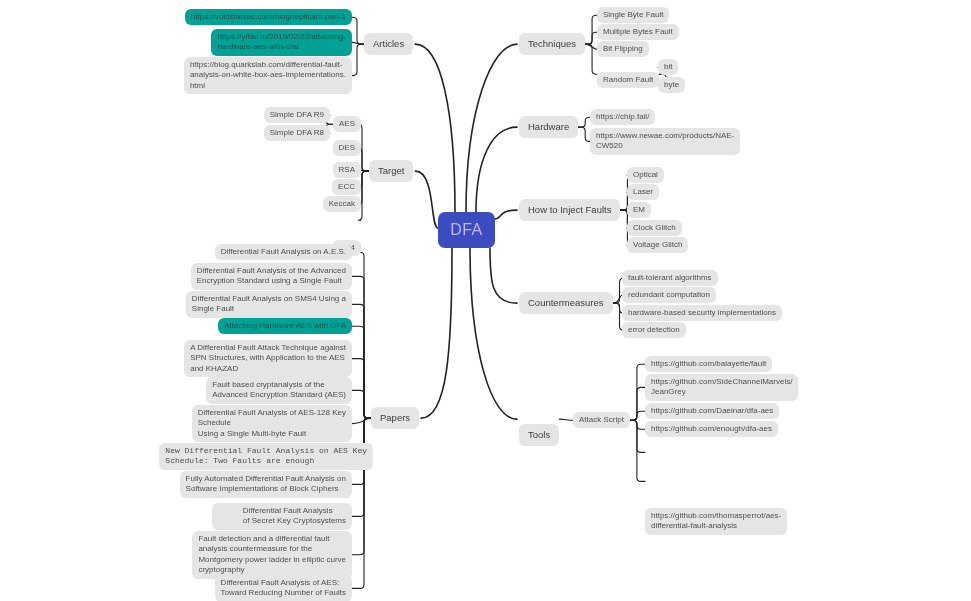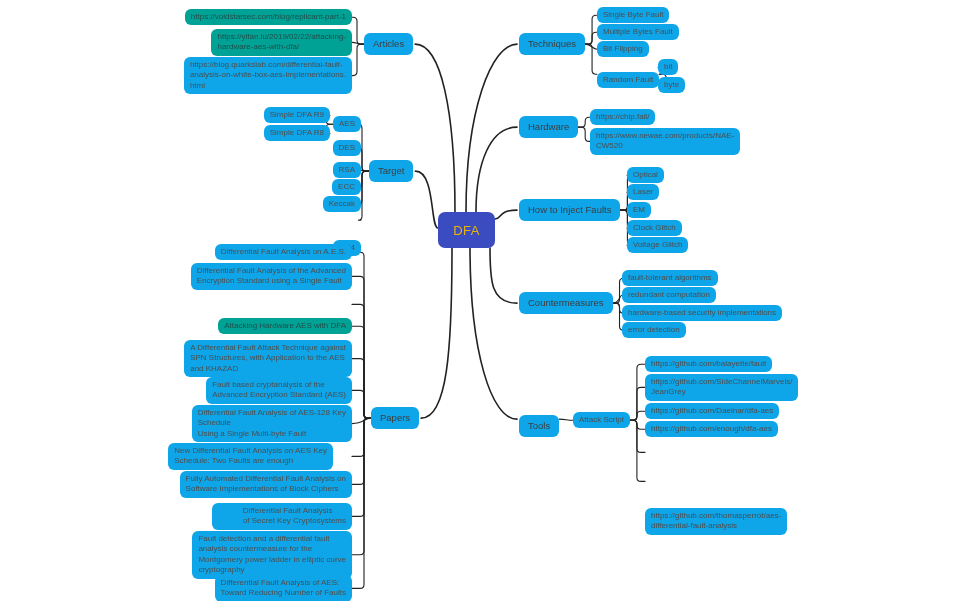--- a/index.html
+++ b/index.html
@@ -3,35 +3,35 @@
 <meta charset="utf-8">
 <style>
   html,body{margin:0;padding:0;background:#ffffff;}
   #stage{
     position:relative;width:971px;height:601px;background:#ffffff;
     font-family:"Liberation Sans",sans-serif;overflow:hidden;
   }
   #edges{position:absolute;left:0;top:0;z-index:1;}
   .node{
     position:absolute;z-index:2;
-    background:#0ea5e9;color:#4e4e4e;
+    background:#e5e5e5;color:#4e4e4e;
     border-radius:6px;padding:3px 6px;
     font-size:8px;line-height:1.3;
     white-space:pre-line;text-align:left;
   }
   .node.hl{background:#00a296;color:#1f4f49;}
   .node.branch{
     font-size:9.5px;color:#3d3d3d;font-weight:500;
     padding:5px 9px;border-radius:6px;
   }
   #root-node{
     position:absolute;left:438px;top:212px;width:57px;height:36px;z-index:3;
-    background:#3b4cc0;color:#eab308;border-radius:7px;
+    background:#3b4cc0;color:#c4b5fd;border-radius:7px;
     display:flex;align-items:center;justify-content:center;
-    font-size:13px;font-weight:500;letter-spacing:.4px;
+    font-size:16px;font-weight:500;letter-spacing:.4px;
   }
 </style>
 </head>
 <body>
 
 <div id="stage">
   <svg id="edges" width="971" height="601">
       <path d="M 455 212 C 455 111.30312500000001 441.15625 44.171875 415.15625 44.171875" fill="none" stroke="#222222" stroke-width="1.6" stroke-linecap="round"></path>
       <path d="M 364 44.171875 L 361 44.171875 Q 357 44.171875 357 40.171875 L 357 21.1953125 Q 357 17.1953125 353 17.1953125 L 352 17.1953125" fill="none" stroke="#222222" stroke-width="1.1" stroke-linecap="round"></path>
       <path d="M 364 44.171875 C 357 44.171875 357 42.390625 352 42.390625" fill="none" stroke="#222222" stroke-width="1.1" stroke-linecap="round"></path>
@@ -102,30 +102,32 @@
     <div class="node" style="right: 641px; top: 125px;">Simple DFA R8</div>
     <div class="node" style="right: 610px; top: 140px;">DES</div>
     <div class="node" style="right: 610px; top: 162px;">RSA</div>
     <div class="node" style="right: 610px; top: 179px;">ECC</div>
     <div class="node" style="right: 610px; top: 196px;">Keccak</div>
     <div class="node" style="right: 610px; top: 212px; margin-top: 28px;">SM4</div>
     <div class="node branch" style="left: 371px; top: 407px;">Papers</div>
     <div class="node" style="right: 619px; top: 244px;">Differential Fault Analysis on A.E.S.</div>
     <div class="node" style="right: 619px; top: 263px;">Differential Fault Analysis of the Advanced
 Encryption Standard using a Single Fault</div>
+    <div class="node" style="right: 619px; top: 291px;">Differential Fault Analysis on SMS4 Using a
+Single Fault</div>
     <div class="node hl" style="right: 619px; top: 318px;">Attacking Hardware AES with DFA</div>
     <div class="node" style="right: 619px; top: 340px;">A Differential Fault Attack Technique against
 SPN Structures, with Application to the AES
 and KHAZAD</div>
     <div class="node" style="right: 619px; top: 377px;">Fault based cryptanalysis of the
 Advanced Encryption Standard (AES)</div>
     <div class="node" style="right: 619px; top: 405px;">Differential Fault Analysis of AES-128 Key
 Schedule
 Using a Single Multi-byte Fault</div>
-    <div class="node" style="right: 638px; top: 443px;">New Differential Fault Analysis on AES Key
+    <div class="node" style="right: 598px; top: 443px; font-family: Liberation Mono, monospace;">New Differential Fault Analysis on AES Key
 Schedule: Two Faults are enough</div>
     <div class="node" style="right: 619px; top: 471px;">Fully Automated Differential Fault Analysis on
 Software Implementations of Block Ciphers</div>
     <div class="node" style="right: 619px; top: 503px; padding-left: 31px;">Differential Fault Analysis
 of Secret Key Cryptosystems</div>
     <div class="node" style="right: 619px; top: 531px;">Fault detection and a differential fault
 analysis countermeasure for the
 Montgomery power ladder in elliptic curve
 cryptography</div>
     <div class="node" style="right: 619px; top: 575px;">Differential Fault Analysis of AES:
@@ -145,21 +147,21 @@
     <div class="node" style="left: 627px; top: 167px;">Optical</div>
     <div class="node" style="left: 627px; top: 184px;">Laser</div>
     <div class="node" style="left: 627px; top: 202px;">EM</div>
     <div class="node" style="left: 627px; top: 220px;">Clock Glitch</div>
     <div class="node" style="left: 627px; top: 237px;">Voltage Glitch</div>
     <div class="node branch" style="left: 519px; top: 292px;">Countermeasures</div>
     <div class="node" style="left: 622px; top: 270px;">fault-tolerant algorithms</div>
     <div class="node" style="left: 622px; top: 287px;">redundant computation</div>
     <div class="node" style="left: 622px; top: 305px;">hardware-based security implementations</div>
     <div class="node" style="left: 622px; top: 322px;">error detection</div>
-    <div class="node branch" style="left: 519px; top: 415px;">Tools</div>
+    <div class="node branch" style="left: 519px; top: 424px;">Tools</div>
     <div class="node" style="left: 573px; top: 412px;">Attack Script</div>
     <div class="node" style="left: 645px; top: 356px;">https://github.com/balayette/fault</div>
     <div class="node" style="left: 645px; top: 374px;">https://github.com/SideChannelMarvels/
 JeanGrey</div>
     <div class="node" style="left: 645px; top: 403px;">https://github.com/Daeinar/dfa-aes</div>
     <div class="node" style="left: 645px; top: 421px;">https://github.com/enough/dfa-aes</div>
     <div class="node" style="left: 645px; top: 468px; margin-top: 40px;">https://github.com/thomasperrot/aes-
 differential-fault-analysis</div>
   </div>
 

